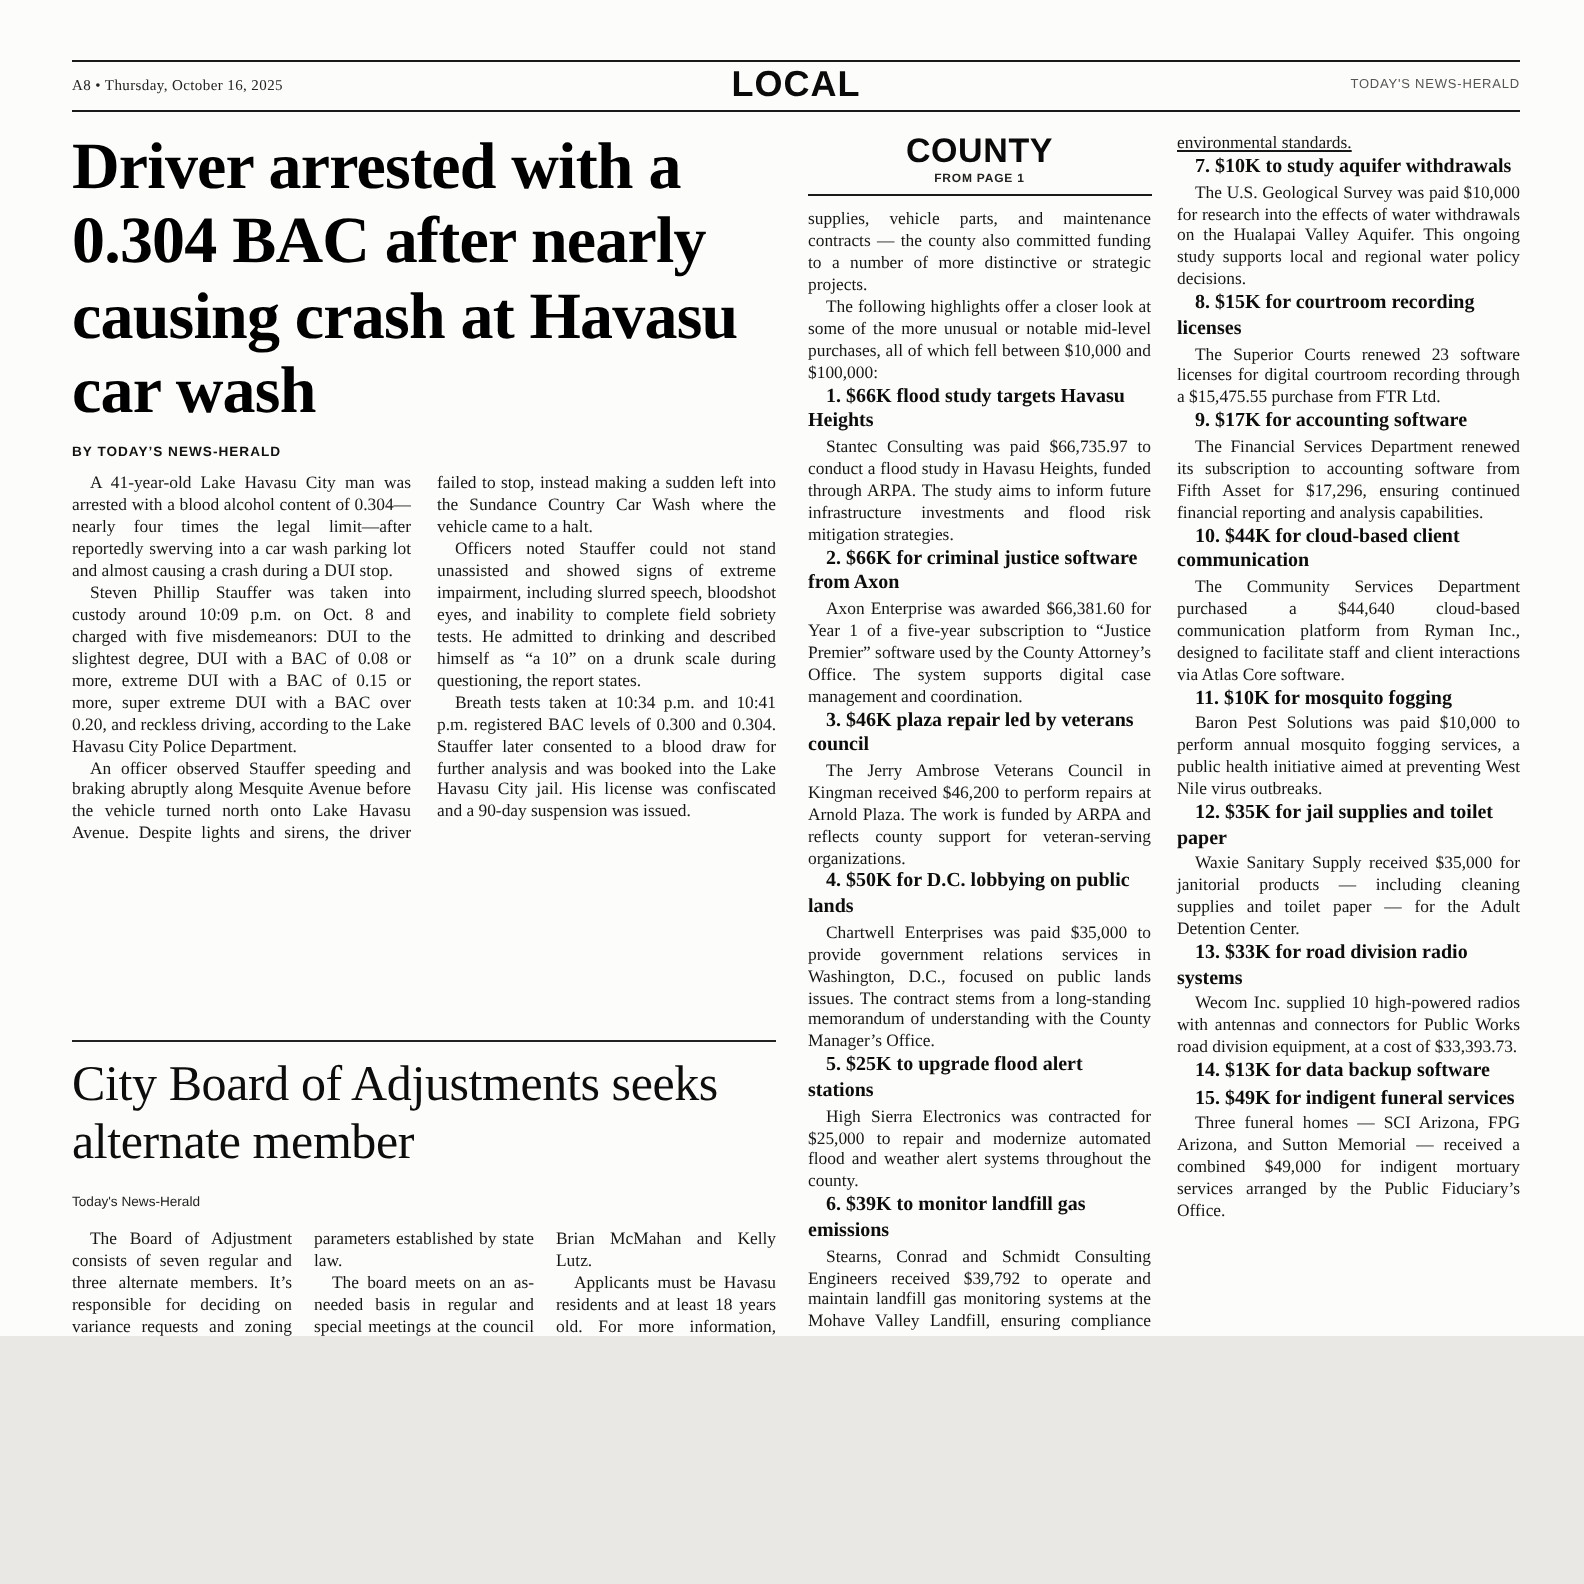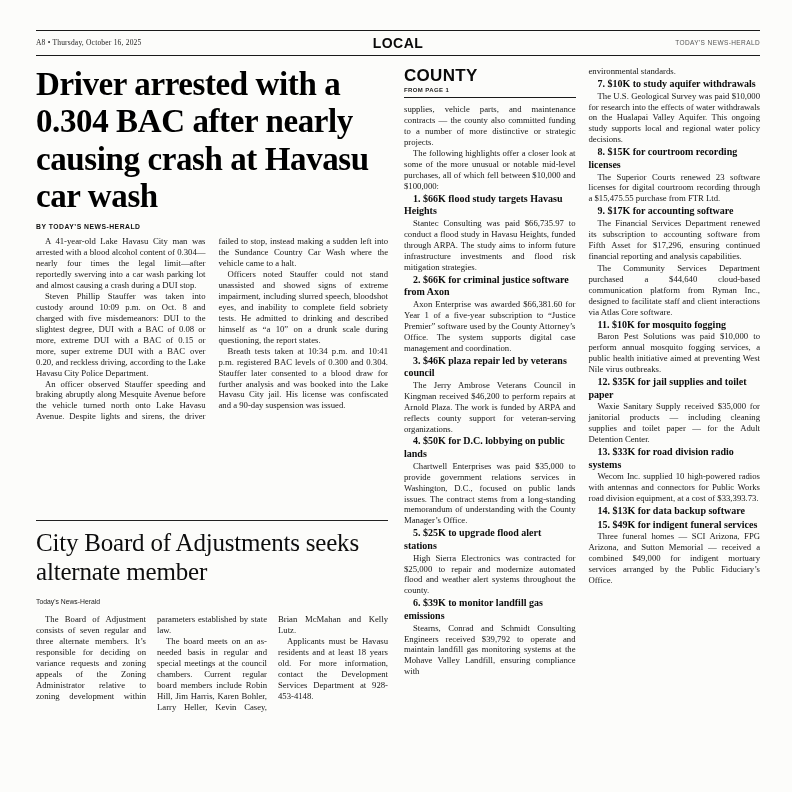--- a/index.html
+++ b/index.html
@@ -1,43 +1,43 @@
 <!DOCTYPE html>
 <html lang="en"><head>
 <meta charset="utf-8">
 <style>
   * { margin:0; padding:0; box-sizing:border-box; }
   html,body { background:#e9e8e4; }
   body { width:792px; height:792px; font-family:"Liberation Serif", serif; color:#111; }
   .page {
-    width:792px; height:792px; background:#fcfcfa; overflow:hidden;
+    width:792px; height:668px; background:#fcfcfa; overflow:hidden;
     padding:30px 32px 10px 36px;
   }
   
   .masthead {
     display:grid; grid-template-columns:1fr auto 1fr; align-items:center;
     border-top:1px solid #1a1a1a; border-bottom:1px solid #1a1a1a;
     padding:1px 0 2px 0; height:26px;
   }
   .mh-left  { font-family:"Liberation Serif", serif; font-size:7.5px; letter-spacing:.2px; color:#222; }
-  .mh-center{ font-family:"Liberation Sans", sans-serif; font-weight:bold; font-size:14px; letter-spacing:.5px; color:#0a0a0a; text-align:center; }
+  .mh-center{ font-family:"Liberation Sans", sans-serif; font-weight:bold; font-size:18px; letter-spacing:.5px; color:#0a0a0a; text-align:center; }
   .mh-right { font-family:"Liberation Sans", sans-serif; font-size:6.5px; letter-spacing:.4px; color:#555; text-align:right; }
 
   
   .content { display:flex; gap:16px; margin-top:10px; height:736px; }
   .left-region { width:352px; flex:none; display:flex; flex-direction:column; }
   .county-region { flex:1; display:flex; gap:13px; }
   .county-col { width:50%; }
 
   
   .body-para {
     font-size:8.7px; line-height:1.26; text-align:justify; text-indent:9px;
     color:#161616; hyphens:auto; -webkit-hyphens:auto;
   }
-  .no-indent { text-indent:0; }
+  .no-indent { text-indent:0;text-decoration:underline; }
   .county-intro .body-para:first-child { text-indent:0; }
 
   
   .lead-headline {
     font-family:"Liberation Serif", serif; font-weight:bold;
     font-size:33px; line-height:1.13; letter-spacing:-.4px; color:#000000;
   }
   .byline {
     font-family:"Liberation Sans", sans-serif; font-weight:bold;
     font-size:6.8px; letter-spacing:.5px; margin-top:8px; color:#111;
@@ -53,21 +53,21 @@
     font-family:"Liberation Serif", serif; font-weight:normal;
     font-size:25px; line-height:1.16; color:#0d0d0d; letter-spacing:-.2px;
   }
   .byline2 {
     font-family:"Liberation Sans", sans-serif; font-size:6.8px; color:#222;
     margin-top:12px;
   }
   .board-body { margin-top:9px; column-count:3; column-gap:11px; height:180px; overflow:hidden; }
 
   
-  .county-header { border-bottom:1px solid #1a1a1a; padding-bottom:4px; margin-bottom:6px; }
+  .county-header { border-bottom:1px solid #1a1a1a; padding-bottom:4px; margin-bottom:6px;text-align:center; }
   .county-title {
     font-family:"Liberation Sans", sans-serif; font-weight:bold;
     font-size:17px; letter-spacing:.3px; color:#0a0a0a;
   }
   .county-from {
     font-family:"Liberation Sans", sans-serif; font-weight:bold;
     font-size:6px; letter-spacing:.4px; color:#222; margin-top:1px;
   }
   .county-item { margin-top:1px; }
   .item-heading {
@@ -178,20 +178,21 @@
     <p class="item-heading">8. $15K for courtroom recording licenses</p>
     <p class="body-para">The Superior Courts renewed 23 software licenses for digital courtroom recording through a $15,475.55 purchase from FTR Ltd.</p>
   </div>
 
   <div class="county-item">
     <p class="item-heading">9. $17K for accounting software</p>
     <p class="body-para">The Financial Services Department renewed its subscription to accounting software from Fifth Asset for $17,296, ensuring continued financial reporting and analysis capabilities.</p>
   </div>
 
   <div class="county-item">
+    <p class="item-heading">10. $44K for cloud-based client communication</p>
     <p class="body-para">The Community Services Department purchased a $44,640 cloud-based communication platform from Ryman Inc., designed to facilitate staff and client interactions via Atlas Core software.</p>
   </div>
 
   <div class="county-item">
     <p class="item-heading">11. $10K for mosquito fogging</p>
     <p class="body-para">Baron Pest Solutions was paid $10,000 to perform annual mosquito fogging services, a public health initiative aimed at preventing West Nile virus outbreaks.</p>
   </div>
 
   <div class="county-item">
     <p class="item-heading">12. $35K for jail supplies and toilet paper</p>

